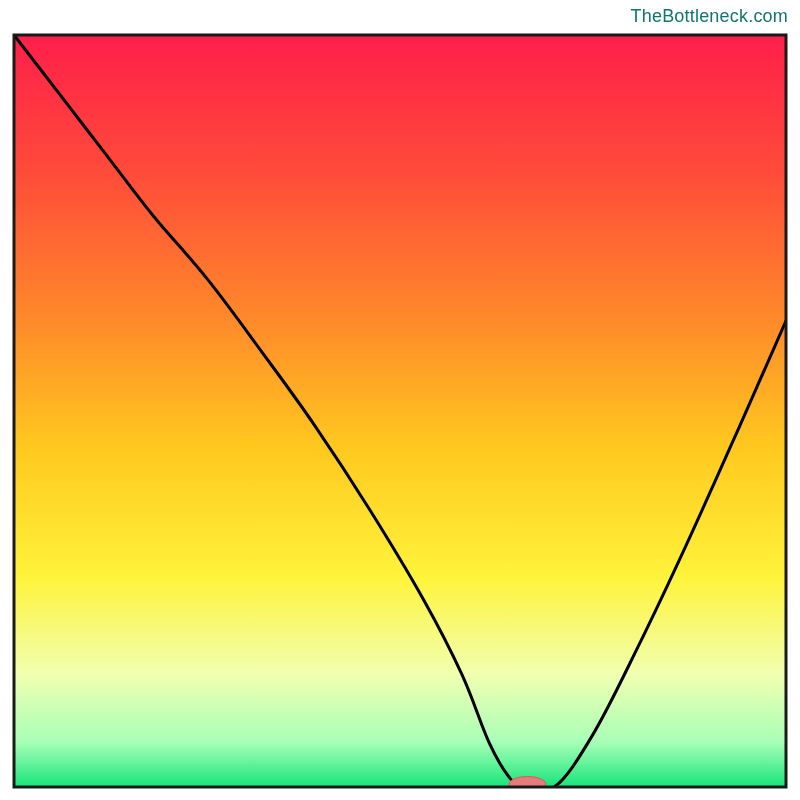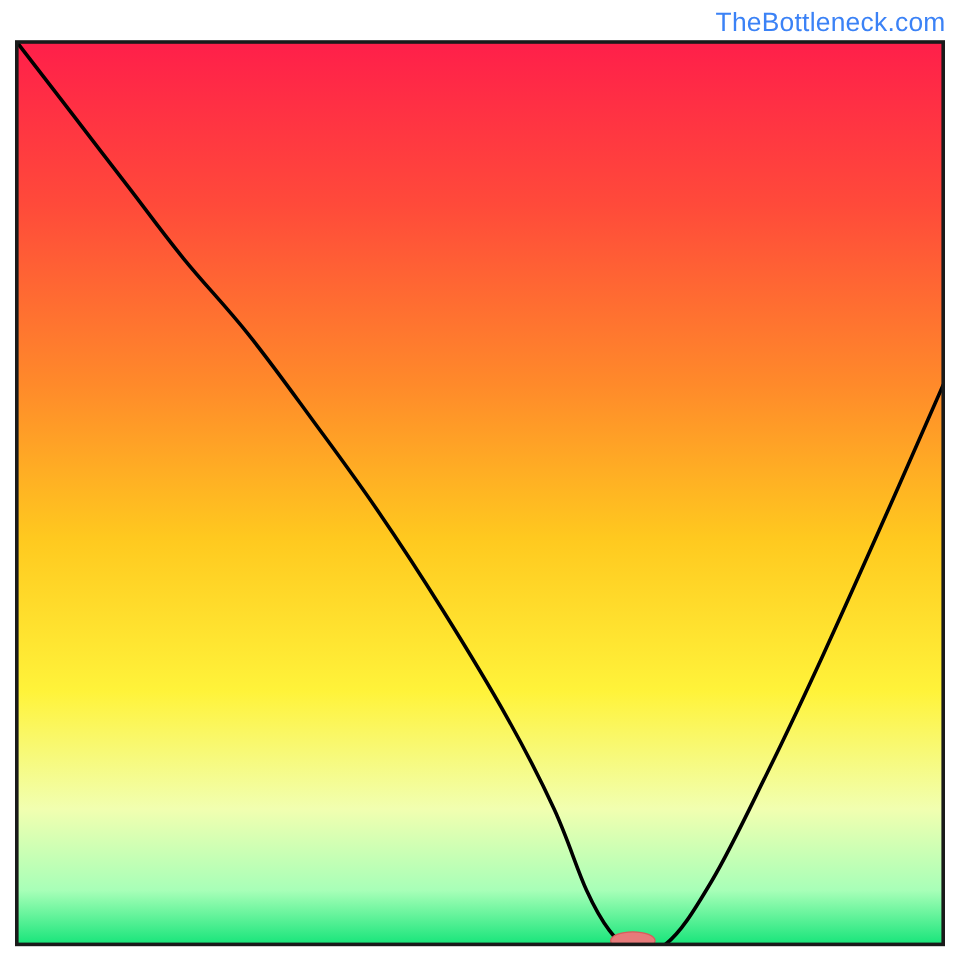--- a/index.html
+++ b/index.html
@@ -18,22 +18,22 @@
   }
   svg.chart {
     display: block;
     width: 800px;
     height: 800px;
   }
   .watermark {
     position: absolute;
     top: 6px;
     right: 12px;
-    font-size: 22px;
-    color: #3b82f6;
+    font-size: 18px;
+    color: #0f766e;
     font-family: Arial, sans-serif;
     letter-spacing: 0.2px;
     user-select: none;
   }
 </style>
 </head>
 <body>
 
 <div class="chart-wrap">
   <svg class="chart" viewBox="0 0 800 800">

